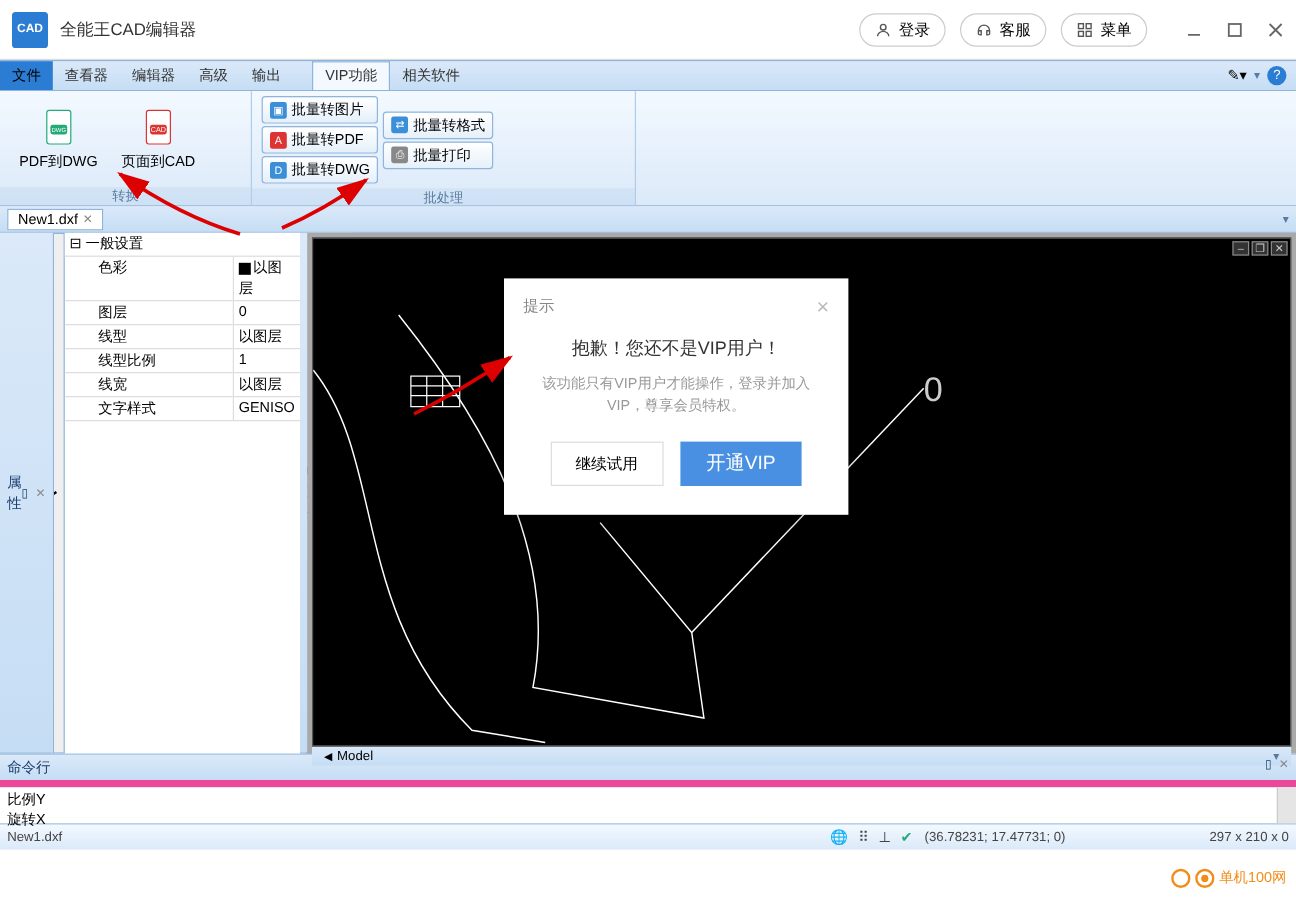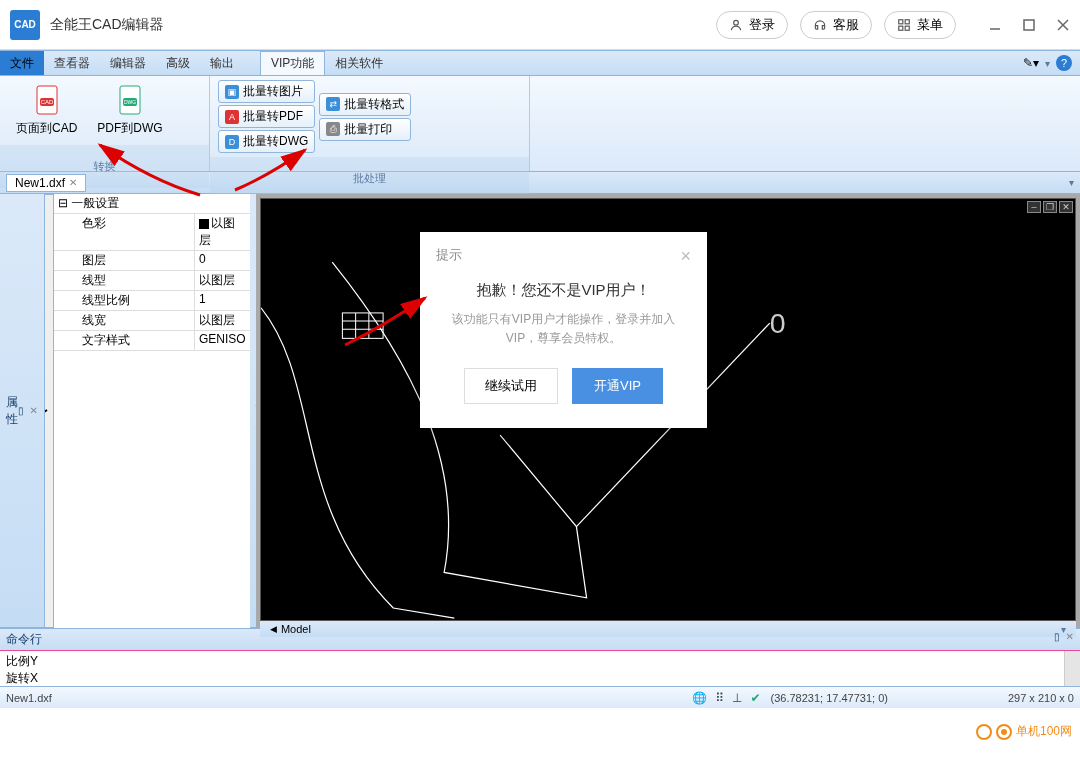--- a/index.html
+++ b/index.html
@@ -16,21 +16,21 @@
 .menubar { background: linear-gradient(#dbe9f9,#c5ddf4); height: 26px; display: flex; align-items: stretch; font-size: 12px; border-top:1px solid #8fb5dc; border-bottom:1px solid #8fb5dc; }
 .menu-item { padding: 0 10px; display:flex; align-items:center; color: #333; cursor: pointer; }
 .menu-item.file { background: #2b7cd3; color: #000000; }
 .menu-item.active { background: #f3f9ff; border: 1px solid #8fb5dc; border-bottom: none; position: relative; top: 0; margin-left: 16px; }
 .menubar-right { margin-left: auto; display: flex; align-items: center; gap: 6px; padding-right: 8px; }
 .help-icon { width: 16px; height: 16px; background: #2b7cd3; color: #fff; border-radius: 50%; display: flex; align-items: center; justify-content: center; font-size: 11px; }
 
 .ribbon { background: linear-gradient(#f3f9ff,#dbe9f9); height: 96px; display: flex; border-bottom: 1px solid #8fb5dc; font-size: 12px; }
 .ribbon-group { border-right: 1px solid #b0cde8; display: flex; flex-direction: column; }
 .rg-body { flex: 1; display: flex; align-items: center; padding: 4px 8px; gap: 4px; }
-.rg-label { text-align: center; font-size: 11px; color: #5a7ba0; padding: 14px 0; background: rgba(180,210,235,.3); }
+.rg-label { text-align: center; font-size: 11px; color: #5a7ba0; padding: 0 0; background: rgba(180,210,235,.3); }
 .big-btn { display: flex; flex-direction: column; align-items: center; gap: 4px; padding: 4px 8px; cursor: pointer; border-radius: 3px; }
 .big-btn .ico { width: 32px; height: 32px; }
 .small-btns { display: flex; flex-direction: column; gap: 2px; }
 .sm-btn { display: flex; align-items: center; gap: 4px; padding: 2px 6px; border: 1px solid #8fb5dc; border-radius: 3px; background: linear-gradient(#fff,#e5f0fa); cursor: pointer; font-size: 12px; }
 .sm-btn .si { width: 14px; height: 14px; display: inline-flex; align-items: center; justify-content: center; font-size: 9px; color: #fff; border-radius: 2px; }
 
 .doc-tabs { background: linear-gradient(#dbe9f9,#c5ddf4); height: 22px; display: flex; align-items: center; padding: 0 6px; font-size: 12px; border-bottom:1px solid #8fb5dc; }
 .doc-tab { background: #fff; border: 1px solid #8fb5dc; padding: 1px 8px; display: flex; align-items: center; gap: 4px; }
 .close-x { font-size: 10px; color: #888; cursor: pointer; }
 .doc-tabs .spacer { flex: 1; }
@@ -57,40 +57,40 @@
 .canvas-wrap { flex: 1; display: flex; flex-direction: column; background: #a9a9a9; }
 .canvas { flex: 1; background: #000; position: relative; margin: 4px 4px 0 4px; border:1px solid #555; }
 .canvas-btns { position: absolute; top: 2px; right: 2px; display: flex; gap: 2px; }
 .canvas-btns span { width: 14px; height: 12px; background: #333; border:1px solid #888; font-size:9px; color:#ccc; text-align:center; line-height:10px; }
 .canvas svg { width: 100%; height: 100%; }
 .model-tab { background: linear-gradient(#dbe9f9,#c5ddf4); font-size: 11px; padding: 2px 10px; margin: 0 4px 4px 4px; display:flex; align-items:center; }
 .model-tab .spacer { flex:1; }
 
 .cmd-panel { border-top: 1px solid #8fb5dc; }
 .cmd-header { background: linear-gradient(#dbe9f9,#c5ddf4); font-size: 12px; padding: 2px 6px; display: flex; color:#1a3e6e; }
-.cmd-body { height: 36px; font-size: 12px; padding: 2px 6px; background: #fff; border-top:1px solid #ec4899; position:relative; }
+.cmd-body { height: 36px; font-size: 12px; padding: 2px 6px; background: #fff; border-top:6px solid #ec4899; position:relative; }
 .cmd-scroll { position:absolute; right:0; top:0; bottom:0; width:16px; background:#e5e5e5; border-left:1px solid #ccc; }
 .cmd-hint { background: linear-gradient(#dbe9f9,#c5ddf4); font-size: 12px; padding: 3px 6px; color: #1a3e6e; }
 .cmd-hint a { color: #1a5fb4; text-decoration: underline; cursor: pointer; }
 
 .statusbar { height: 22px; background: linear-gradient(#f3f9ff,#dbe9f9); border-top: 1px solid #8fb5dc; display: flex; align-items: center; font-size: 11px; padding: 0 6px; color:#444; }
 .statusbar .spacer { flex: 1; }
 .status-icons { display:flex; gap:8px; align-items:center; margin-right:10px; }
 .status-icons span { font-size:12px; }
 
 .modal { position: absolute; left: 420px; top: 232px; width: 287px; background: #fff; box-shadow: 0 4px 20px rgba(0,0,0,.3); font-size: 13px; }
 .modal-head { display: flex; padding: 14px 16px; color: #888; }
 .modal-head .spacer { flex: 1; }
 .modal-close { cursor: pointer; font-size: 18px; color: #bbb; }
 .modal-body { text-align: center; padding: 0 20px 20px; }
 .modal-title { font-size: 15px; color: #333; margin-bottom: 10px; }
 .modal-desc { font-size: 12px; color: #999; line-height: 1.6; }
 .modal-actions { display: flex; justify-content: center; gap: 14px; padding: 0 20px 24px; }
 .btn-secondary { border: 1px solid #ddd; background: #fff; padding: 8px 20px; font-size: 13px; cursor: pointer; }
-.btn-primary { border: none; background: #4a90e2; color: #fff; padding: 8px 22px; font-size: 13px; cursor: pointer; }
+.btn-primary { border: none; background: #4a90e2; color: #fff; padding: 8px 22px; font-size: 16px; cursor: pointer; }
 
 .arrow { position: absolute; pointer-events: none; }
 
 .watermark { position: absolute; right: 8px; bottom: 20px; display:flex; align-items:center; gap:4px; font-size:12px; color:#f08000; opacity:.9; }
 .wm-circ { width:16px; height:16px; border:2px solid #f08000; border-radius:50%; display:inline-block; position:relative; }
 .wm-circ.d::after{content:"";position:absolute;width:6px;height:6px;background:#f08000;border-radius:50%;top:3px;left:3px;}
 </style>
 </head>
 <body>
 
@@ -146,33 +146,33 @@
     <span style="font-size:10px;color:#5a7ba0;">▾</span>
     <span class="help-icon">?</span>
   </div>
 </div>
 
 <div class="ribbon">
   <div class="ribbon-group" style="width:210px;">
     <div class="rg-body">
       <div class="big-btn">
         <svg class="ico" viewBox="0 0 32 32">
+            <rect x="6" y="2" width="20" height="28" rx="2" fill="#fff" stroke="#2a7" stroke-width="1"></rect>
+            <rect x="9" y="14" width="14" height="8" rx="2" fill="#2a7"></rect>
+            <text x="16" y="20" font-size="5" fill="#fff" text-anchor="middle">DWG</text>
+          </svg>
+        <span>PDF到DWG</span>
+      </div>
+      <div class="big-btn">
+        <svg class="ico" viewBox="0 0 32 32">
             <rect x="6" y="2" width="20" height="28" rx="2" fill="#fff" stroke="#d33" stroke-width="1"></rect>
             <rect x="9" y="14" width="14" height="8" rx="2" fill="#d33"></rect>
             <text x="16" y="20" font-size="6" fill="#fff" text-anchor="middle">CAD</text>
           </svg>
         <span>页面到CAD</span>
-      </div>
-      <div class="big-btn">
-        <svg class="ico" viewBox="0 0 32 32">
-            <rect x="6" y="2" width="20" height="28" rx="2" fill="#fff" stroke="#2a7" stroke-width="1"></rect>
-            <rect x="9" y="14" width="14" height="8" rx="2" fill="#2a7"></rect>
-            <text x="16" y="20" font-size="5" fill="#fff" text-anchor="middle">DWG</text>
-          </svg>
-        <span>PDF到DWG</span>
       </div>
     </div>
     <div class="rg-label">转换</div>
   </div>
   <div class="ribbon-group" style="width:320px;">
     <div class="rg-body">
       <div class="small-btns">
         <div class="sm-btn">
             <span class="si" style="background:#3b8ed8">▣</span>
             <span>批量转图片</span>

